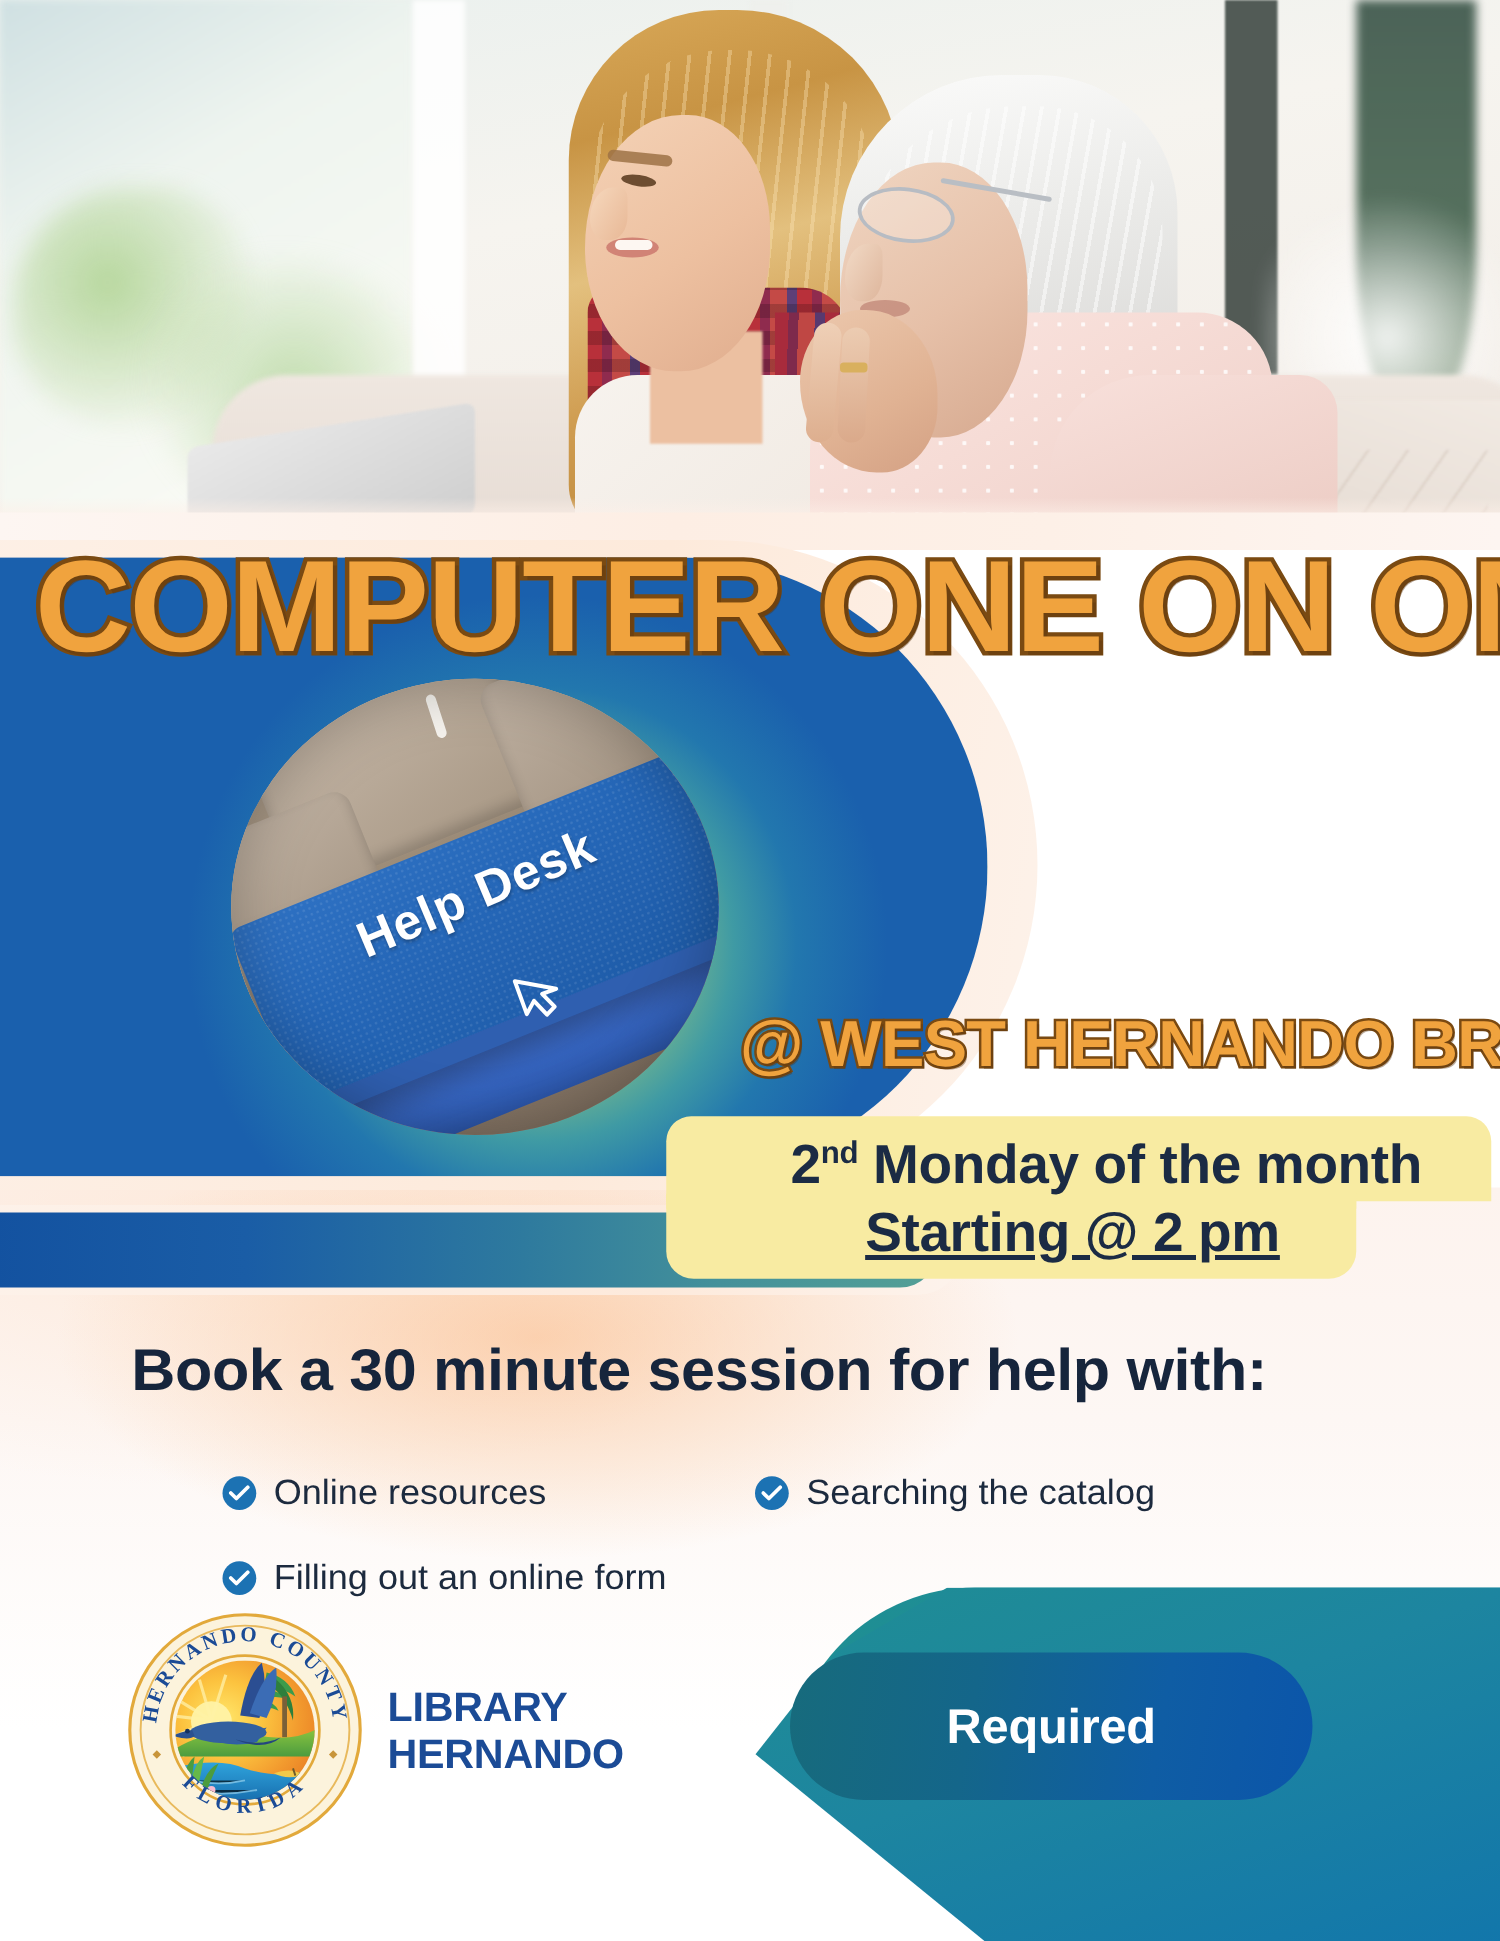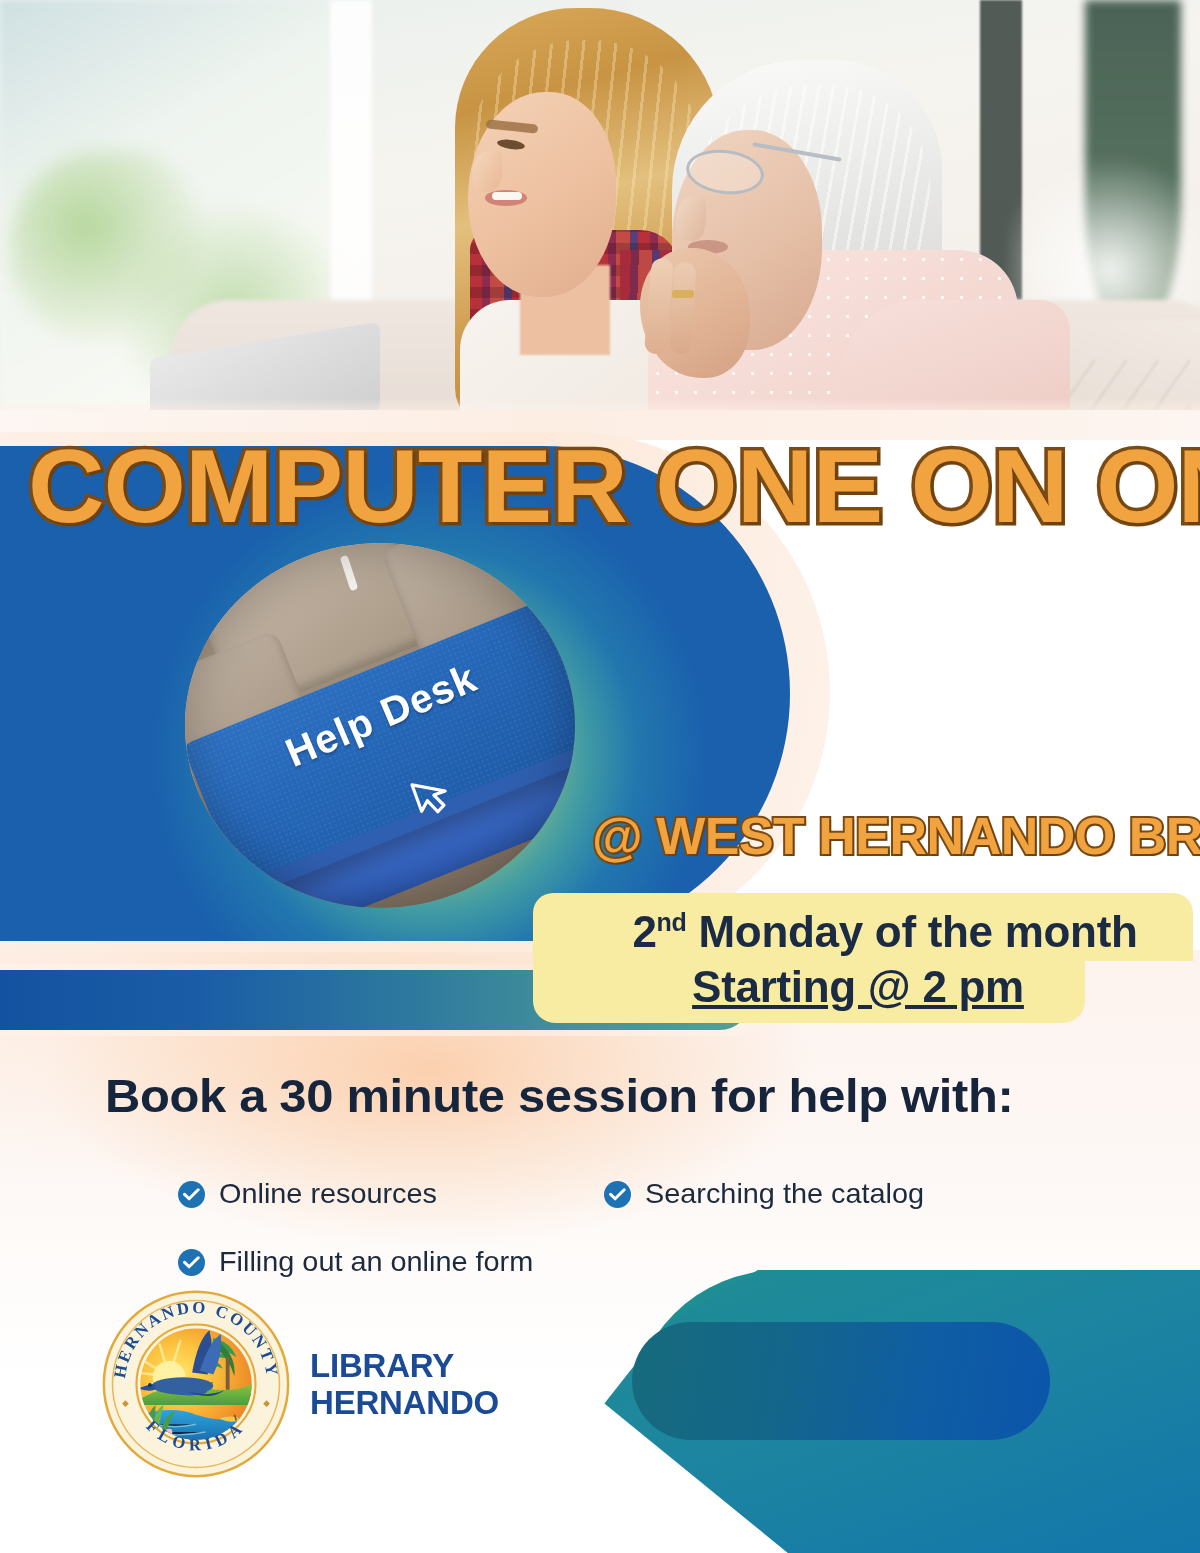--- a/index.html
+++ b/index.html
@@ -377,20 +377,21 @@
       <span class="bl-label">Filling out an online form</span>
     </div>
   </div>
 
   <div class="bot-curve"></div>
   <div class="bot-shape">
       <div class="fill"></div>
     </div>
   <div class="pill">
     <div class="pill-txt">
+      <div>Required</div>
     </div>
   </div>
 
   <div class="logo">
     <svg class="seal" viewBox="0 0 200 200">
       <defs>
         <path id="arcTop" d="M 26,100 A 74,74 0 0 1 174,100" fill="none"></path>
         <path id="arcBot" d="M 31,100 A 69,69 0 0 0 169,100" fill="none"></path>
         <radialGradient id="sky" cx="35%" cy="42%" r="72%">
           <stop offset="0%" stop-color="#FFE76B"></stop>

